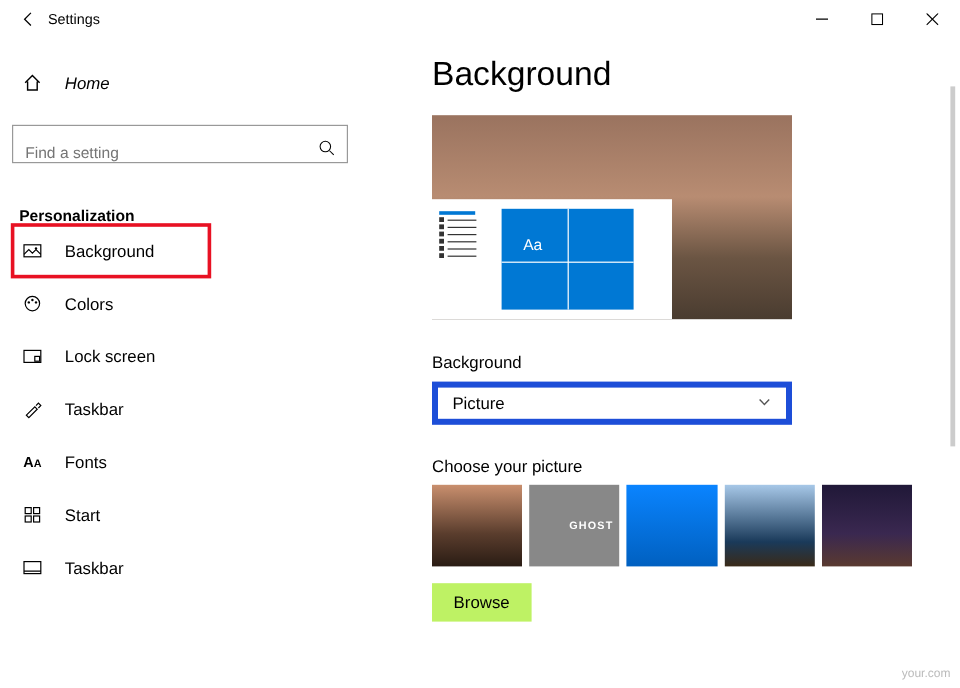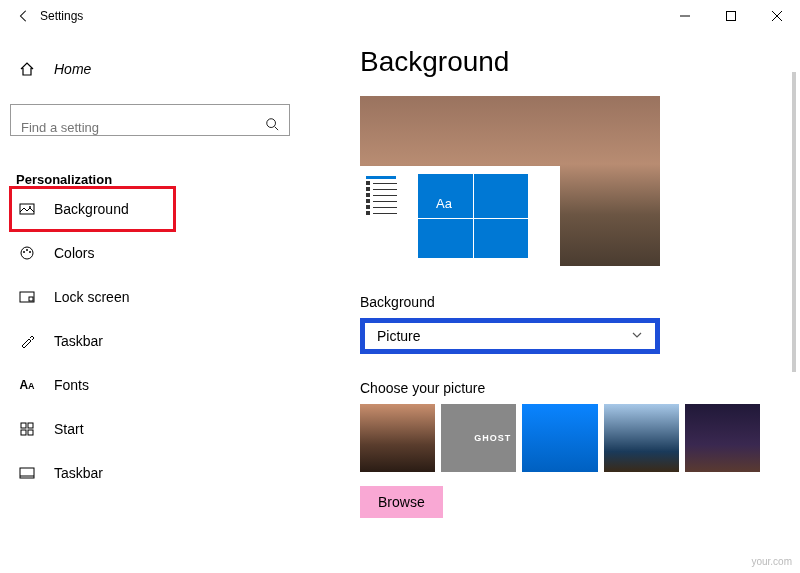--- a/index.html
+++ b/index.html
@@ -37,21 +37,21 @@
     .preview .mini .tiles::after { width:100%; height:1px; top:52%; }
     .field-label { font-size: 14px; margin-bottom: 8px; }
     .dropdown { width: 300px; height: 36px; border: 5px solid #1d4ed8; display: flex; align-items: center; justify-content: space-between; padding: 0 12px; font-size: 14px; cursor: pointer; margin-bottom: 26px; }
     .thumbs { display: flex; gap: 6px; margin-bottom: 14px; }
     .thumb { width: 80px; height: 68px; cursor: pointer; padding-left: 28px; }
     .t1 { background: linear-gradient(180deg,#c98f6e 0%, #5a3d2d 60%, #2a1c14 100%); }
     .t2 { background: #888; display:flex; align-items:center; justify-content:center; color:#fff; font-size:9px; font-weight:bold; letter-spacing:1px; }
     .t3 { background: linear-gradient(180deg,#0a84ff 0%, #0060c0 100%); }
     .t4 { background: linear-gradient(180deg,#a7c8e8 0%, #1a3a5a 70%, #3a2a18 100%); }
     .t5 { background: linear-gradient(180deg,#201838 0%, #3a2850 60%, #5a3a30 100%); }
-    .browse-btn { background: #f9a8d4; border: none; padding: 8px 18px; font-size: 14px; cursor: pointer; }
+    .browse-btn { background: #bef264; border: none; padding: 8px 18px; font-size: 14px; cursor: pointer; }
     .scrollbar-thumb { position: absolute; right: 4px; top: 72px; width: 4px; height: 300px; background: #ccc; }
     .watermark { position: absolute; right: 8px; bottom: 6px; font-size: 10px; color: #bbb; }
   </style>
 </head>
 <body>
 
 <div class="titlebar">
   <div class="back">
     <svg width="14" height="14" viewBox="0 0 16 16">
         <path d="M10 2 L4 8 L10 14" stroke="#000" stroke-width="1.2" fill="none"></path>

